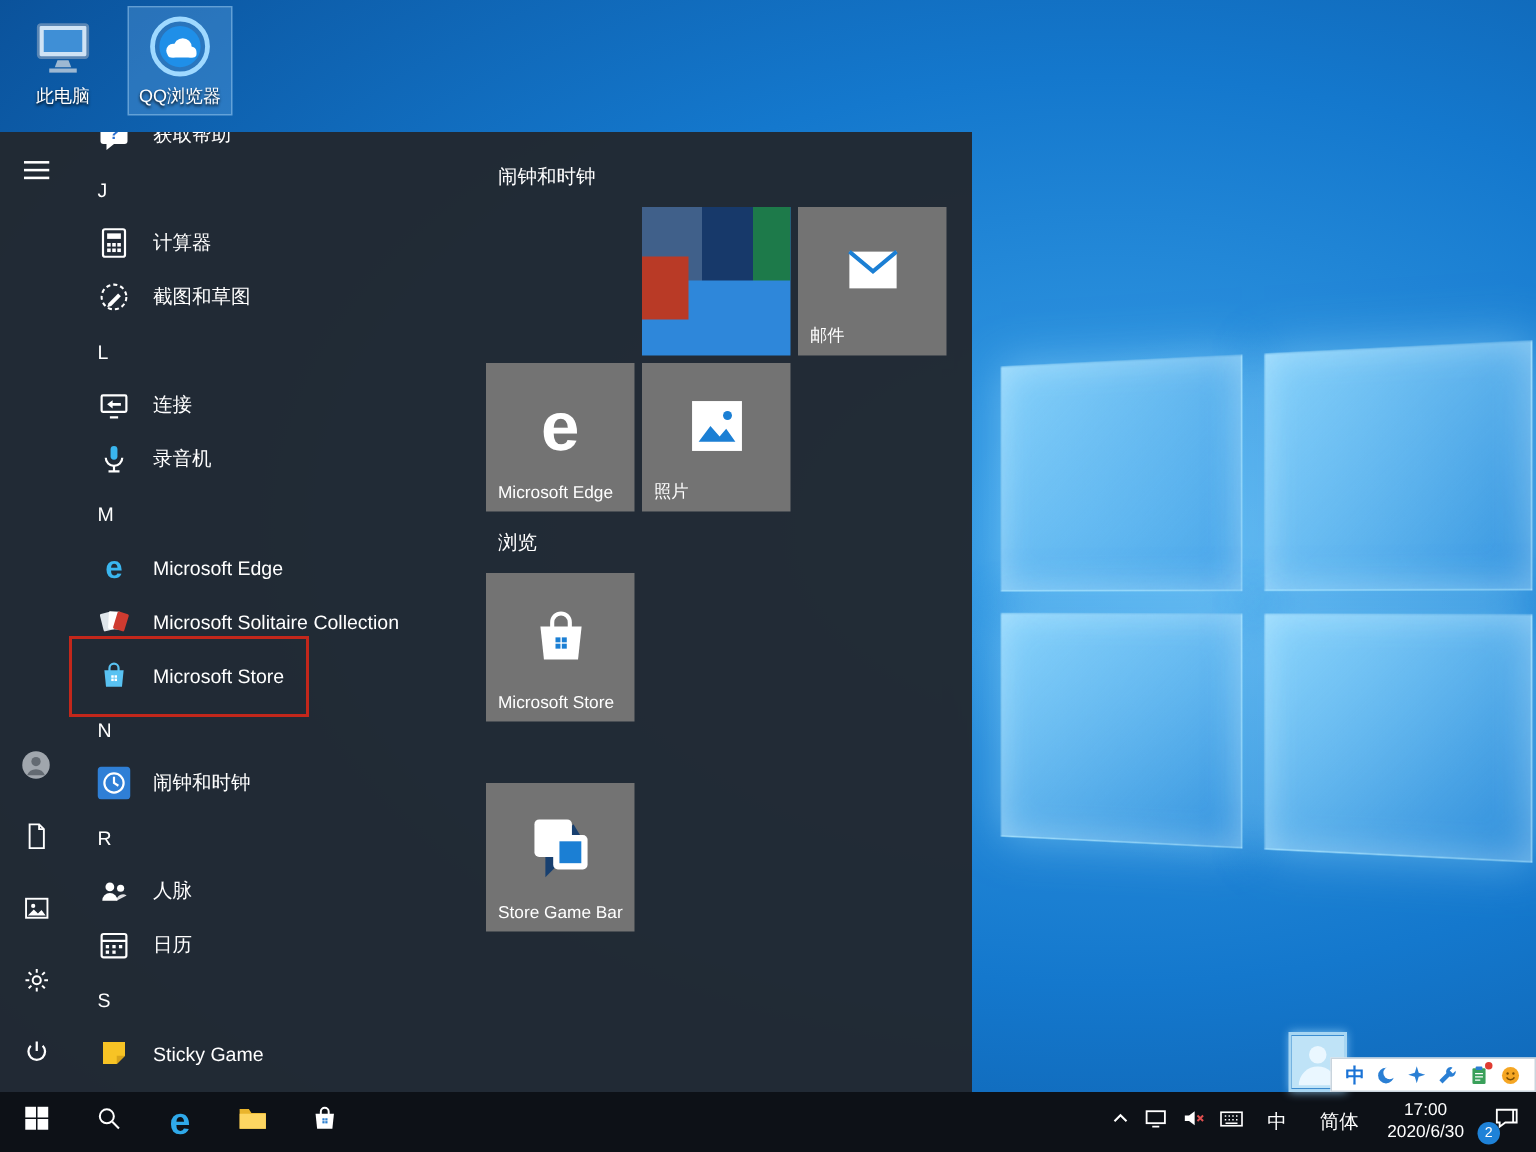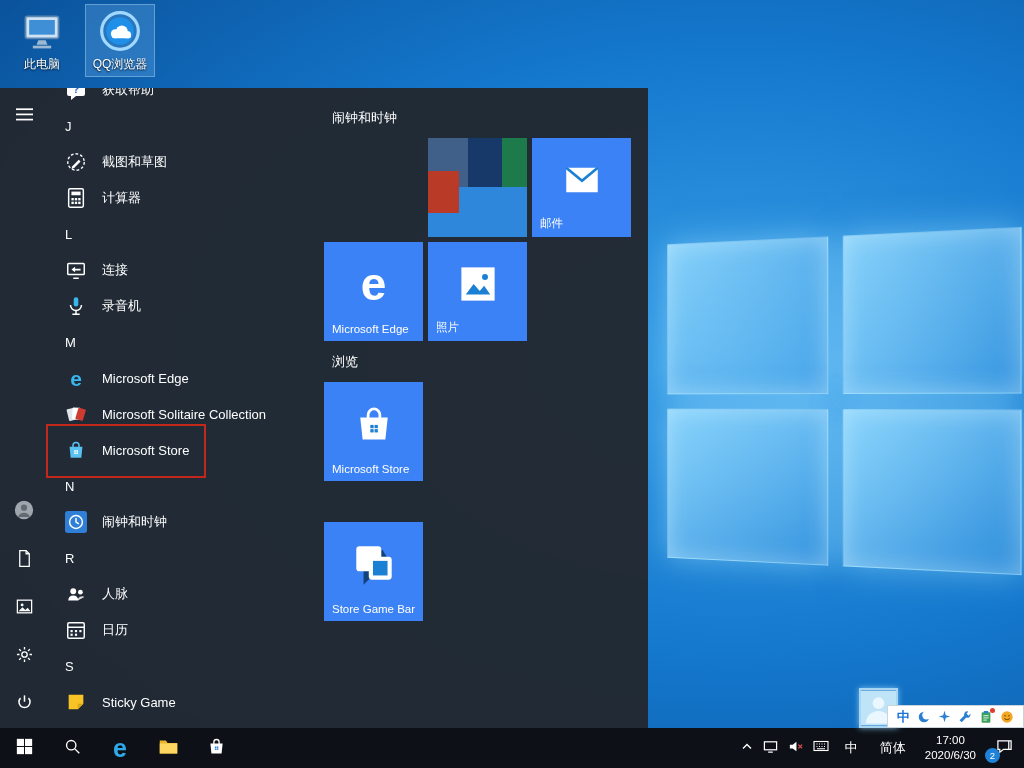--- a/index.html
+++ b/index.html
@@ -38,21 +38,21 @@
   .app-row .app-label{font-size:13px;color:#fff;white-space:nowrap}
   .app-header{height:36px;display:flex;align-items:center;padding-left:17px;font-size:13px;color:#fff}
   .eglyph{font-weight:700;font-size:21px;color:#3ab6ef;line-height:1}
 
   .annotation-box{position:absolute;left:46px;top:336px;width:160px;height:54px;
     border:2px solid #c3271b;z-index:9}
 
   .tiles{position:absolute;left:324px;top:0;width:324px;height:100%;z-index:1}
   .group-title{position:absolute;left:8px;font-size:13px;color:#fff}
   .gt1{top:21px}.gt2{top:265px}
-  .tile{position:absolute;width:99px;height:99px;background:#3b82f6;overflow:hidden;cursor:default}
+  .tile{position:absolute;width:99px;height:99px;background:#737373;overflow:hidden;cursor:default}
   .tile .tile-label{position:absolute;left:8px;bottom:6px;font-size:11.5px;color:#fff;white-space:nowrap}
   .tile .tile-icon{position:absolute;left:50%;top:42%;transform:translate(-50%,-50%);display:flex}
   .t-office{left:104px;top:50px;background:#2e87da}
   .t-mail{left:208px;top:50px}
   .t-edge{left:0;top:154px}
   .t-photos{left:104px;top:154px}
   .t-store{left:0;top:294px}
   .t-xbox{left:0;top:434px}
   .t-edge .tile-icon{font-size:46px;font-weight:700;color:#fff;line-height:1}
   .sq{position:absolute}
@@ -194,43 +194,43 @@
       <span class="app-label">获取帮助</span>
     </div>
 
     <div class="app-header">
       <span>J</span>
     </div>
 
     <div class="app-row">
       <span class="app-icon">
         <svg viewBox="0 0 24 24" width="22" height="22">
-            <circle cx="12" cy="12" r="9" fill="none" stroke="#fff" stroke-width="1.5" stroke-dasharray="3 2.2"></circle>
-            <path d="M8 16.5 L15 9.5l2 2-7 7-3 1z" fill="#fff"></path>
-          </svg>
-      </span>
-      <span class="app-label">截图和草图</span>
-    </div>
-
-    <div class="app-row">
-      <span class="app-icon">
-        <svg viewBox="0 0 24 24" width="22" height="22">
             <rect x="4" y="2" width="16" height="20" rx="1.5" fill="none" stroke="#fff" stroke-width="1.6"></rect>
             <rect x="7" y="5" width="10" height="4" fill="#fff"></rect>
             <g fill="#fff">
               <rect x="7" y="12" width="2.6" height="2.6"></rect>
               <rect x="10.7" y="12" width="2.6" height="2.6"></rect>
               <rect x="14.4" y="12" width="2.6" height="2.6"></rect>
               <rect x="7" y="16" width="2.6" height="2.6"></rect>
               <rect x="10.7" y="16" width="2.6" height="2.6"></rect>
               <rect x="14.4" y="16" width="2.6" height="2.6"></rect>
             </g>
           </svg>
       </span>
       <span class="app-label">计算器</span>
+    </div>
+
+    <div class="app-row">
+      <span class="app-icon">
+        <svg viewBox="0 0 24 24" width="22" height="22">
+            <circle cx="12" cy="12" r="9" fill="none" stroke="#fff" stroke-width="1.5" stroke-dasharray="3 2.2"></circle>
+            <path d="M8 16.5 L15 9.5l2 2-7 7-3 1z" fill="#fff"></path>
+          </svg>
+      </span>
+      <span class="app-label">截图和草图</span>
     </div>
 
     <div class="app-header">
       <span>L</span>
     </div>
 
     <div class="app-row">
       <span class="app-icon">
         <svg viewBox="0 0 24 24" width="22" height="22">
             <rect x="3" y="5" width="18" height="12" rx="1" fill="none" stroke="#fff" stroke-width="1.6"></rect>

